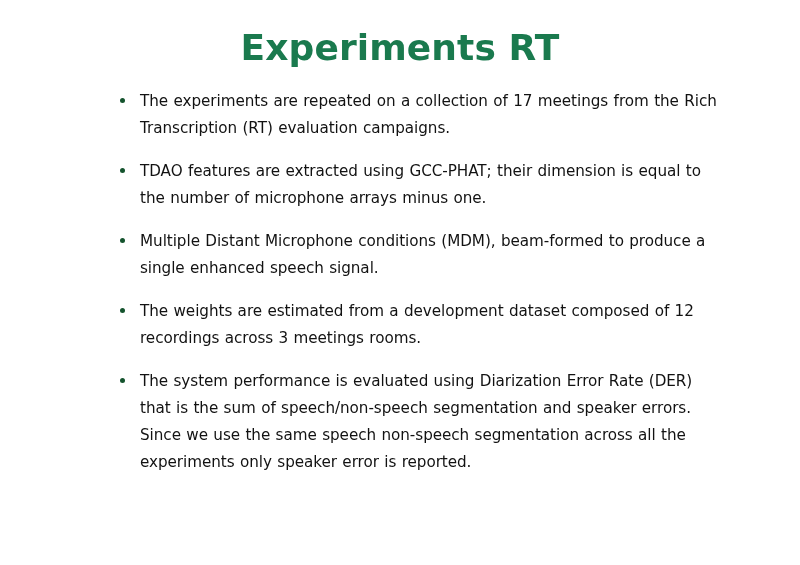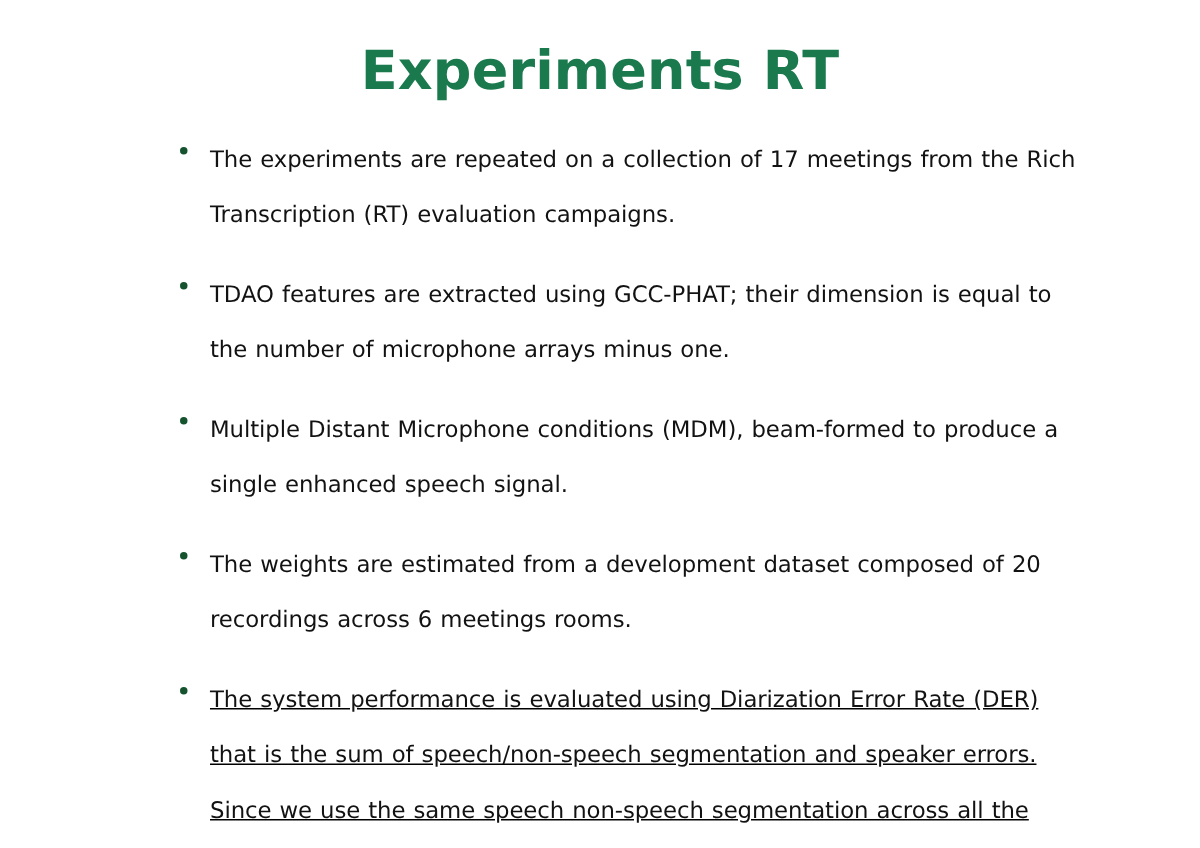--- a/index.html
+++ b/index.html
@@ -41,36 +41,35 @@
     width: 614px;
   }
   .bullet-item {
     position: relative;
     display: block;
     padding-left: 27px;
     margin-bottom: 16px;
   }
   .bullet-item:last-child {
     margin-bottom: 0;
-    text-decoration: underline;
   }
   .bullet-marker {
     position: absolute;
     left: 7px;
     top: 10px;
     width: 5px;
     height: 5px;
     border-radius: 50%;
     background: #14532d;
   }
   .bullet-text {
     display: block;
     font-family: "DejaVu Sans", "Liberation Sans", sans-serif;
     font-size: 15.2px;
-    line-height: 37px;
+    line-height: 27px;
     color: #121212;
     text-align: left;
     word-spacing: 0.6px;
     letter-spacing: -0.05px;
   }
 </style>
 </head>
 <body>
 
 <div class="slide">
@@ -89,21 +88,21 @@
       <span class="bullet-text">TDAO features are extracted using GCC-PHAT; their dimension is equal to the number of microphone arrays minus one.</span>
     </div>
 
     <div class="bullet-item">
       <span class="bullet-marker"></span>
       <span class="bullet-text">Multiple Distant Microphone conditions (MDM), beam-formed to produce a single enhanced speech signal.</span>
     </div>
 
     <div class="bullet-item">
       <span class="bullet-marker"></span>
-      <span class="bullet-text">The weights are estimated from a development dataset composed of 20 recordings across 6 meetings rooms.</span>
+      <span class="bullet-text">The weights are estimated from a development dataset composed of 12 recordings across 3 meetings rooms.</span>
     </div>
 
     <div class="bullet-item">
       <span class="bullet-marker"></span>
       <span class="bullet-text">The system performance is evaluated using Diarization Error Rate (DER) that is the sum of speech/non-speech segmentation and speaker errors. Since we use the same speech non-speech segmentation across all the experiments only speaker error is reported.</span>
     </div>
 
   </div>
 
 </div>

